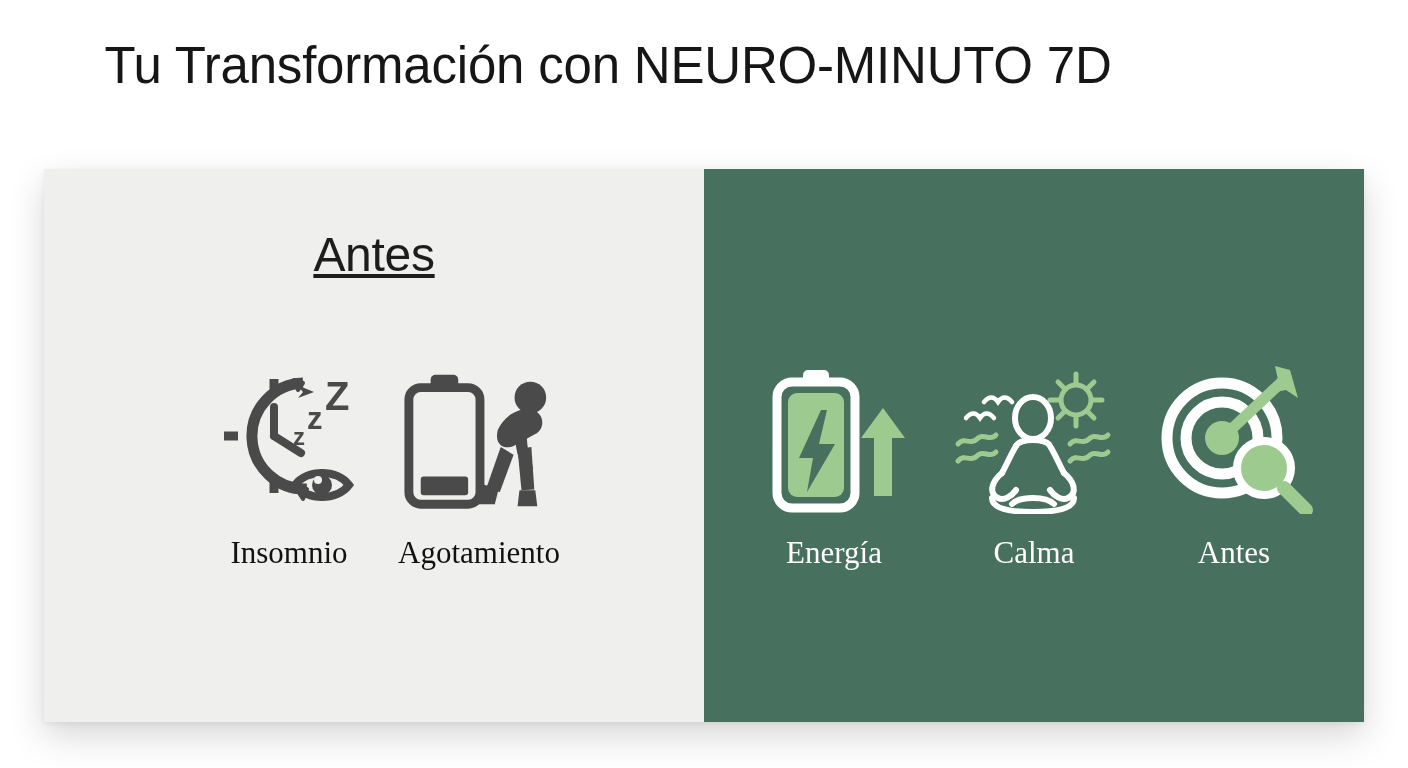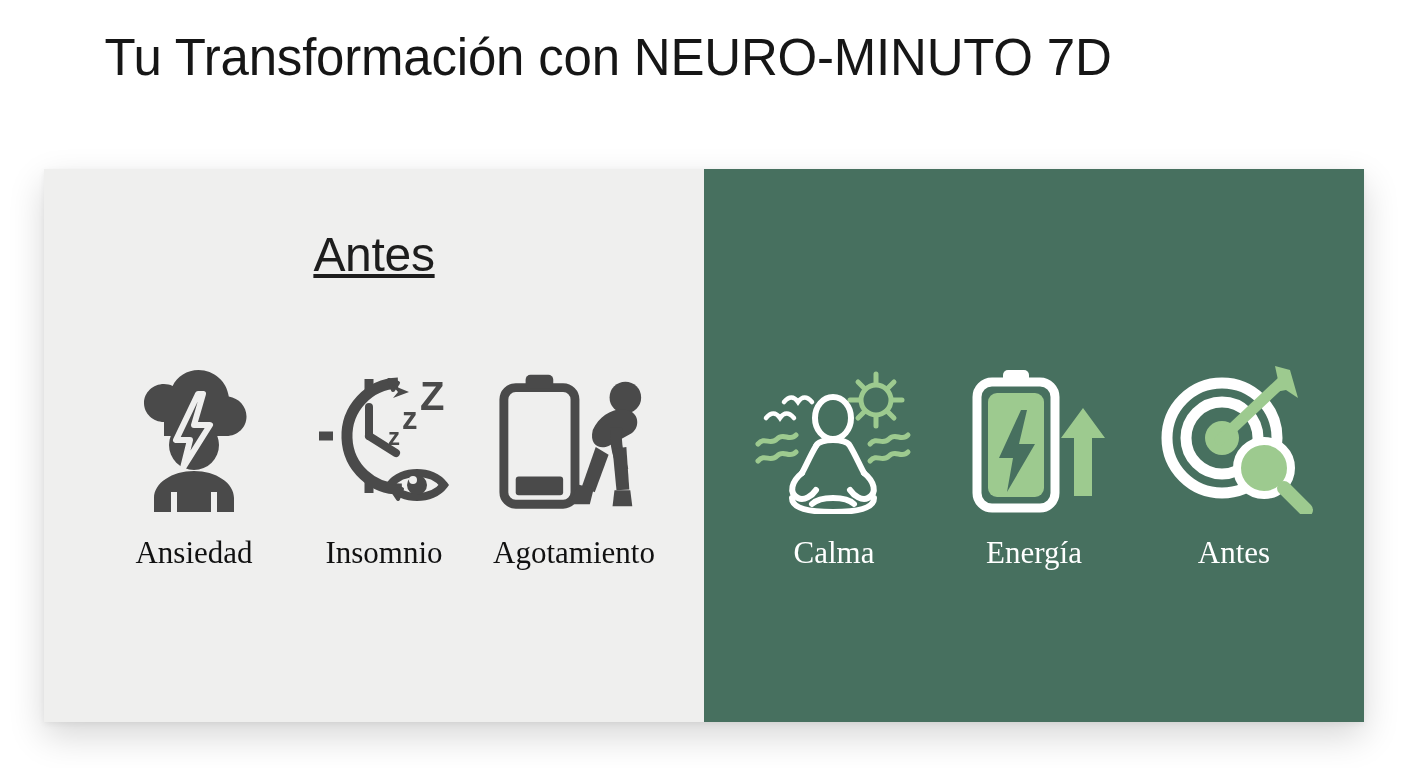--- a/index.html
+++ b/index.html
@@ -6,21 +6,21 @@
   body{
     width:1408px;height:768px;
     background:#ffffff;
     font-family:"Liberation Sans",sans-serif;
     overflow:hidden;
     position:relative;
   }
   #stage{position:relative;width:1408px;height:768px;}
 
   .page-title{
-    position:absolute;left:0;top:28px;width:1216px;
+    position:absolute;left:0;top:36px;width:1216px;
     text-align:center;
     font-family:"Liberation Sans",sans-serif;
     font-size:51px;font-weight:400;color:#161616;
     letter-spacing:-0.2px;white-space:nowrap;
   }
 
   .card{
     position:absolute;left:44px;top:169px;
     width:1320px;height:553px;
     display:flex;
@@ -71,37 +71,20 @@
 
   <div class="page-title">Tu Transformación con NEURO-MINUTO 7D</div>
 
   <div class="card">
 
     <div class="panel panel-before">
       <div class="panel-heading">Antes</div>
 
       <div class="items">
 
-        <div class="item">
-          <div class="icon-box">
-            <svg width="140" height="146" viewBox="0 0 140 146" fill="none">
-              <g fill="#4a4a4a">
-
-                <path d="M40 55c-11 0-20-8.5-20-19S29 17 40 17c3 0 6 .7 8.6 1.9C53 9.4 63 3 74.5 3 90 3 103 14.6 104.8 29.6c10 1.6 17.7 9.9 17.7 19.9 0 11-9 19.5-20 19.5H40z"></path>
-
-                <circle cx="70" cy="78" r="25"></circle>
-
-                <path d="M70 104c-22 0-40 12-40 27v14h17v-20h6v20h34v-20h6v20h17v-14c0-15-18-27-40-27z"></path>
-
-                <path d="M74 27 L52 73 h14 l-7 28 L86 58 H70 l9 -31z" fill="#4a4a4a" stroke="#efefee" stroke-width="6" stroke-linejoin="round"></path>
-              </g>
-            </svg>
-          </div>
-          <div class="item-label">Ansiedad</div>
-        </div>
 
         <div class="item">
           <div class="icon-box">
             <svg width="156" height="146" viewBox="0 0 156 146" fill="none">
               <g stroke="#4a4a4a" fill="none">
 
                 <path d="M92 16 A52 52 0 1 0 96 122" stroke-width="11" stroke-linecap="butt"></path>
 
                 <path d="M63 12 v14 M63 112 v14 M13 69 h14" stroke-width="9" stroke-linecap="butt"></path>
 
@@ -160,20 +143,40 @@
           </div>
           <div class="item-label">Agotamiento</div>
         </div>
 
       </div>
     </div>
 
     <div class="panel panel-after">
 
       <div class="items">
+
+        <div class="item">
+          <div class="icon-box">
+            <svg width="150" height="148" viewBox="0 0 150 148" fill="none">
+
+              <rect x="44" y="4" width="26" height="13" rx="5" fill="#ffffff"></rect>
+
+              <rect x="18" y="16" width="78" height="126" rx="15" fill="none" stroke="#ffffff" stroke-width="9"></rect>
+
+              <rect x="29" y="27" width="56" height="104" rx="9" fill="#9dca8f"></rect>
+
+              <path d="M62 44 L40 92 h14 l-6 34 L76 78 H60 l8 -34z" fill="#47705f"></path>
+
+              <g fill="#9dca8f">
+                <path d="M124 42 l22 30 h-13 v58 h-18 v-58 h-13 z"></path>
+              </g>
+            </svg>
+          </div>
+          <div class="item-label">Energía</div>
+        </div>
 
         <div class="item">
           <div class="icon-box">
             <svg width="160" height="148" viewBox="0 0 160 148" fill="none">
 
               <g stroke="#9dca8f" stroke-width="5" stroke-linecap="round" fill="none">
                 <circle cx="122" cy="34" r="15"></circle>
                 <path d="M122 8 v9 M122 51 v9 M96 34 h9 M139 34 h9
                          M104 16 l6 6 M134 46 l6 6 M140 16 l-6 6 M110 46 l-6 6"></path>
               </g>
@@ -201,40 +204,20 @@
                 <path d="M38 132 c0 10 16 14 41 14 c25 0 41 -4 41 -14"></path>
                 <path d="M58 138 c8 -8 34 -8 42 0"></path>
               </g>
             </svg>
           </div>
           <div class="item-label">Calma</div>
         </div>
 
         <div class="item">
           <div class="icon-box">
-            <svg width="150" height="148" viewBox="0 0 150 148" fill="none">
-
-              <rect x="44" y="4" width="26" height="13" rx="5" fill="#ffffff"></rect>
-
-              <rect x="18" y="16" width="78" height="126" rx="15" fill="none" stroke="#ffffff" stroke-width="9"></rect>
-
-              <rect x="29" y="27" width="56" height="104" rx="9" fill="#9dca8f"></rect>
-
-              <path d="M62 44 L40 92 h14 l-6 34 L76 78 H60 l8 -34z" fill="#47705f"></path>
-
-              <g fill="#9dca8f">
-                <path d="M124 42 l22 30 h-13 v58 h-18 v-58 h-13 z"></path>
-              </g>
-            </svg>
-          </div>
-          <div class="item-label">Energía</div>
-        </div>
-
-        <div class="item">
-          <div class="icon-box">
             <svg width="160" height="148" viewBox="0 0 160 148" fill="none">
 
               <g stroke="#ffffff" fill="none">
                 <circle cx="68" cy="72" r="55" stroke-width="11"></circle>
                 <circle cx="68" cy="72" r="36" stroke-width="11"></circle>
               </g>
               <circle cx="68" cy="72" r="17" fill="#9dca8f"></circle>
 
               <g stroke="#9dca8f" stroke-width="11" stroke-linecap="round">
                 <path d="M66 74 L132 12"></path>

